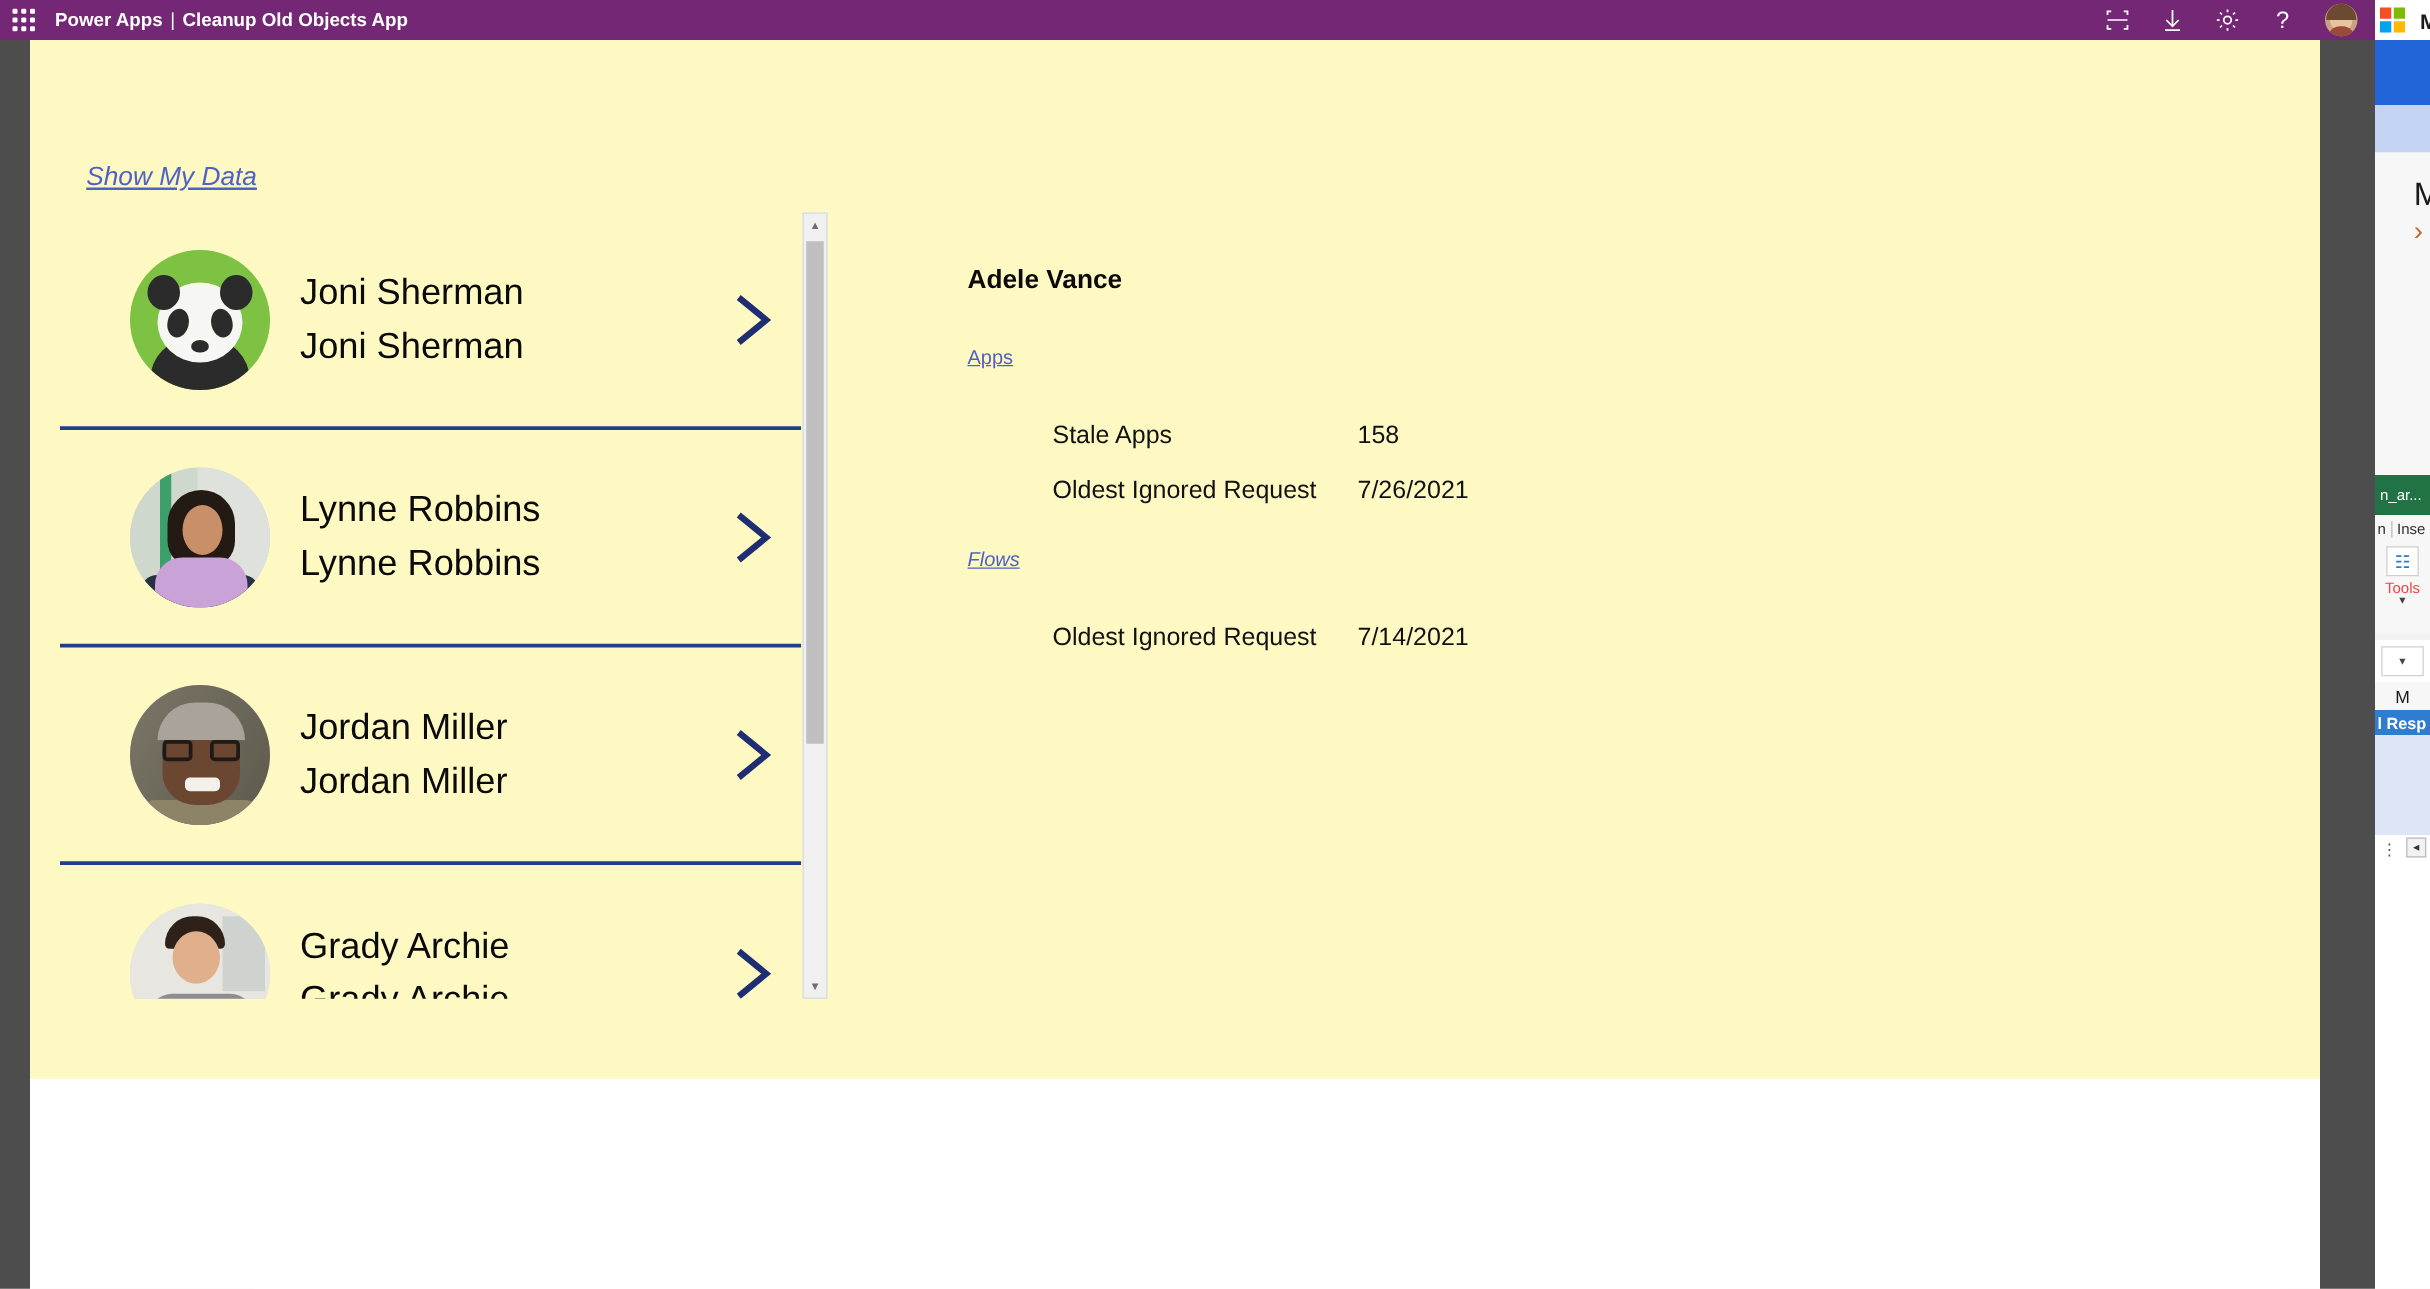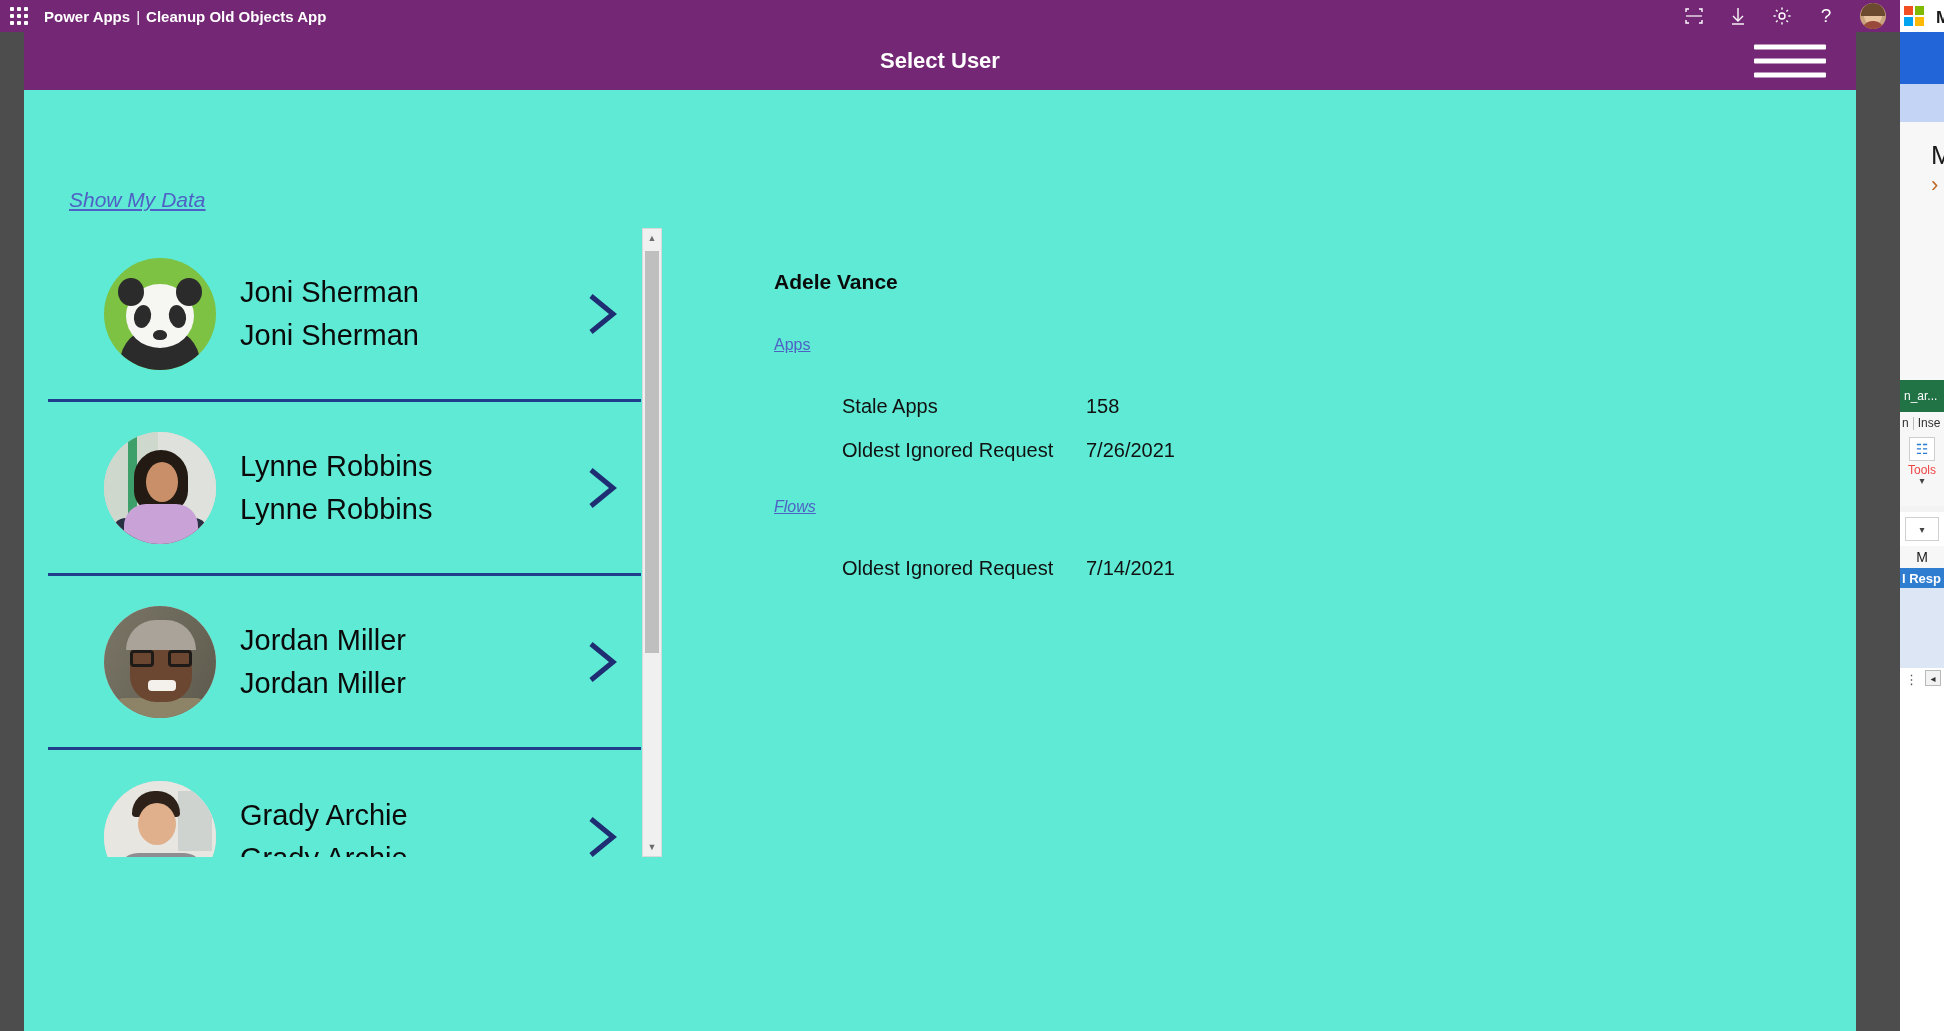--- a/index.html
+++ b/index.html
@@ -191,21 +191,21 @@
   }
   .app-title {
     color: #ffffff; font-size: 22px; font-weight: bold;
   }
   .hamburger {
     position: absolute; right: 30px; top: 50%; transform: translateY(-50%);
     width: 72px; display: flex; flex-direction: column; gap: 9px;
   }
   .hamburger i { display: block; height: 5px; background: #ffffff; border-radius: 1px; }
 
-  .app-body { position: relative; height: 983px; background: #5eead4; }
+  .app-body { position: relative; height: 831px; background: #fef9c3; }
 
   .show-my-data {
     position: absolute; left: 45px; top: 98px;
     font-size: 21px; font-style: italic; color: #4f61c4;
     text-decoration: underline; cursor: pointer;
   }
 
   
   .gallery-wrap {
     position: absolute; left: 24px; top: 138px;
@@ -410,28 +410,20 @@
     <span class="pa-avatar">
       <span class="face"></span>
       <span class="hair"></span>
       <span class="shirt"></span>
     </span>
   </span>
 </div>
 
 <div class="app-canvas">
 
-  <div class="app-header">
-    <span class="app-title">Select User</span>
-    <span class="hamburger">
-      <i></i>
-        <i></i>
-        <i></i>
-    </span>
-  </div>
 
   <div class="app-body">
 
     <span class="show-my-data">Show My Data</span>
 
     <div class="gallery-wrap">
 
       <div class="gal-item">
         <span class="gal-avatar av-panda">
           <span class="pb"></span>

